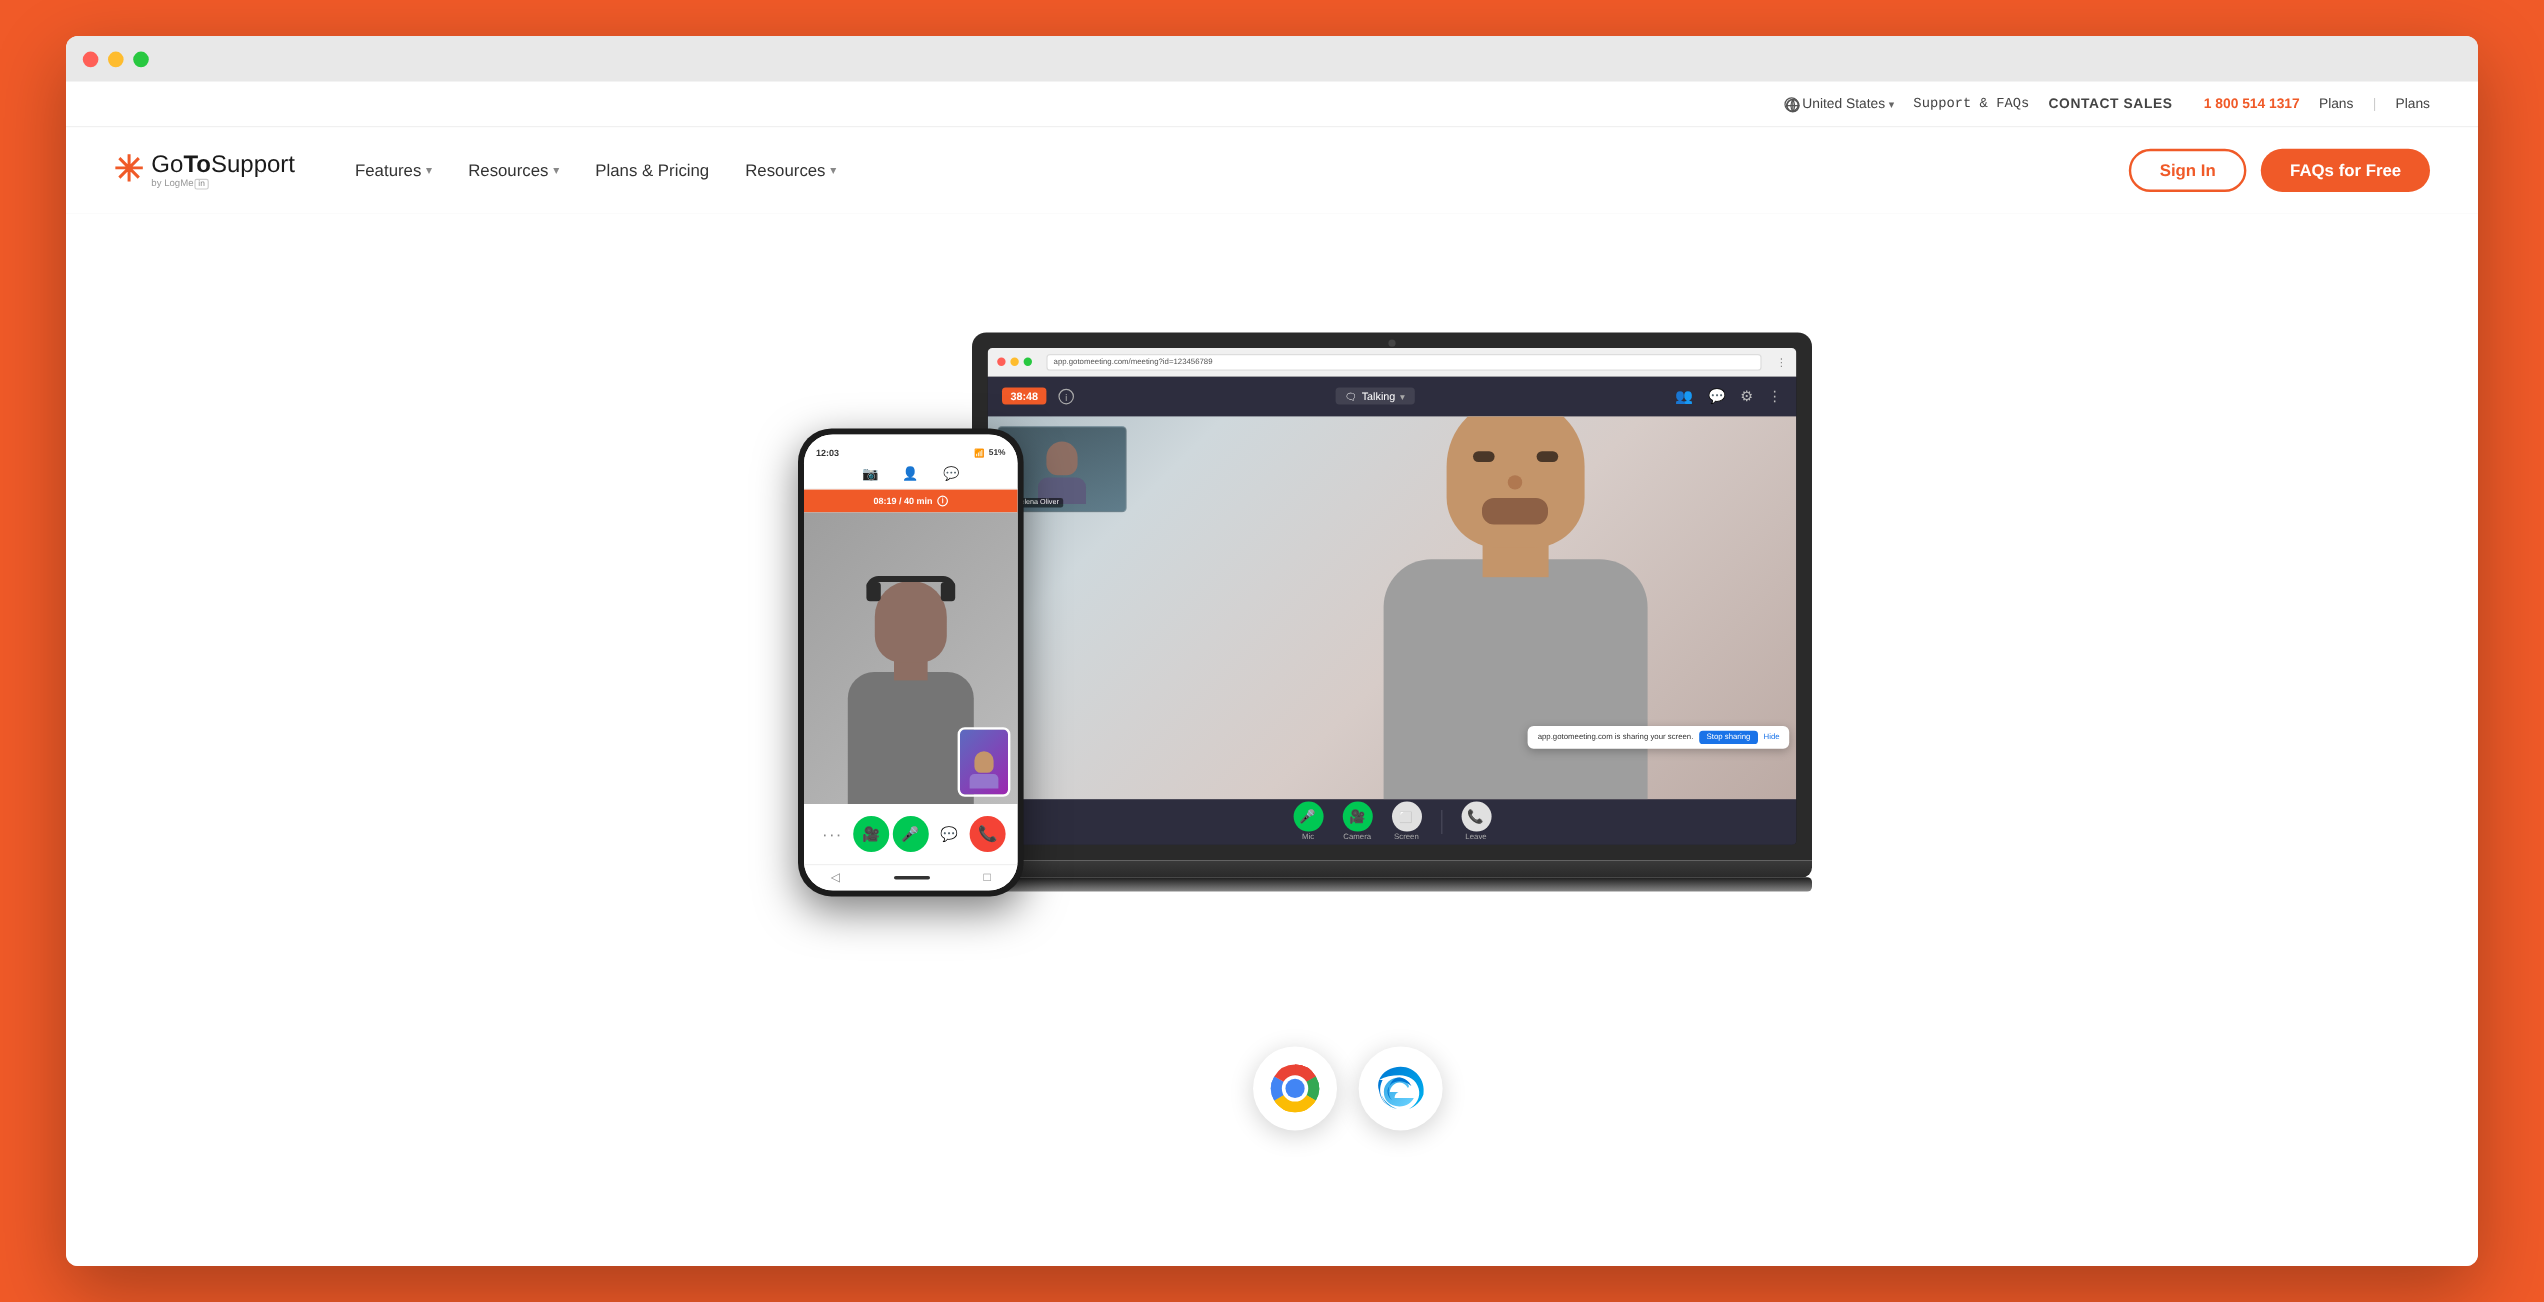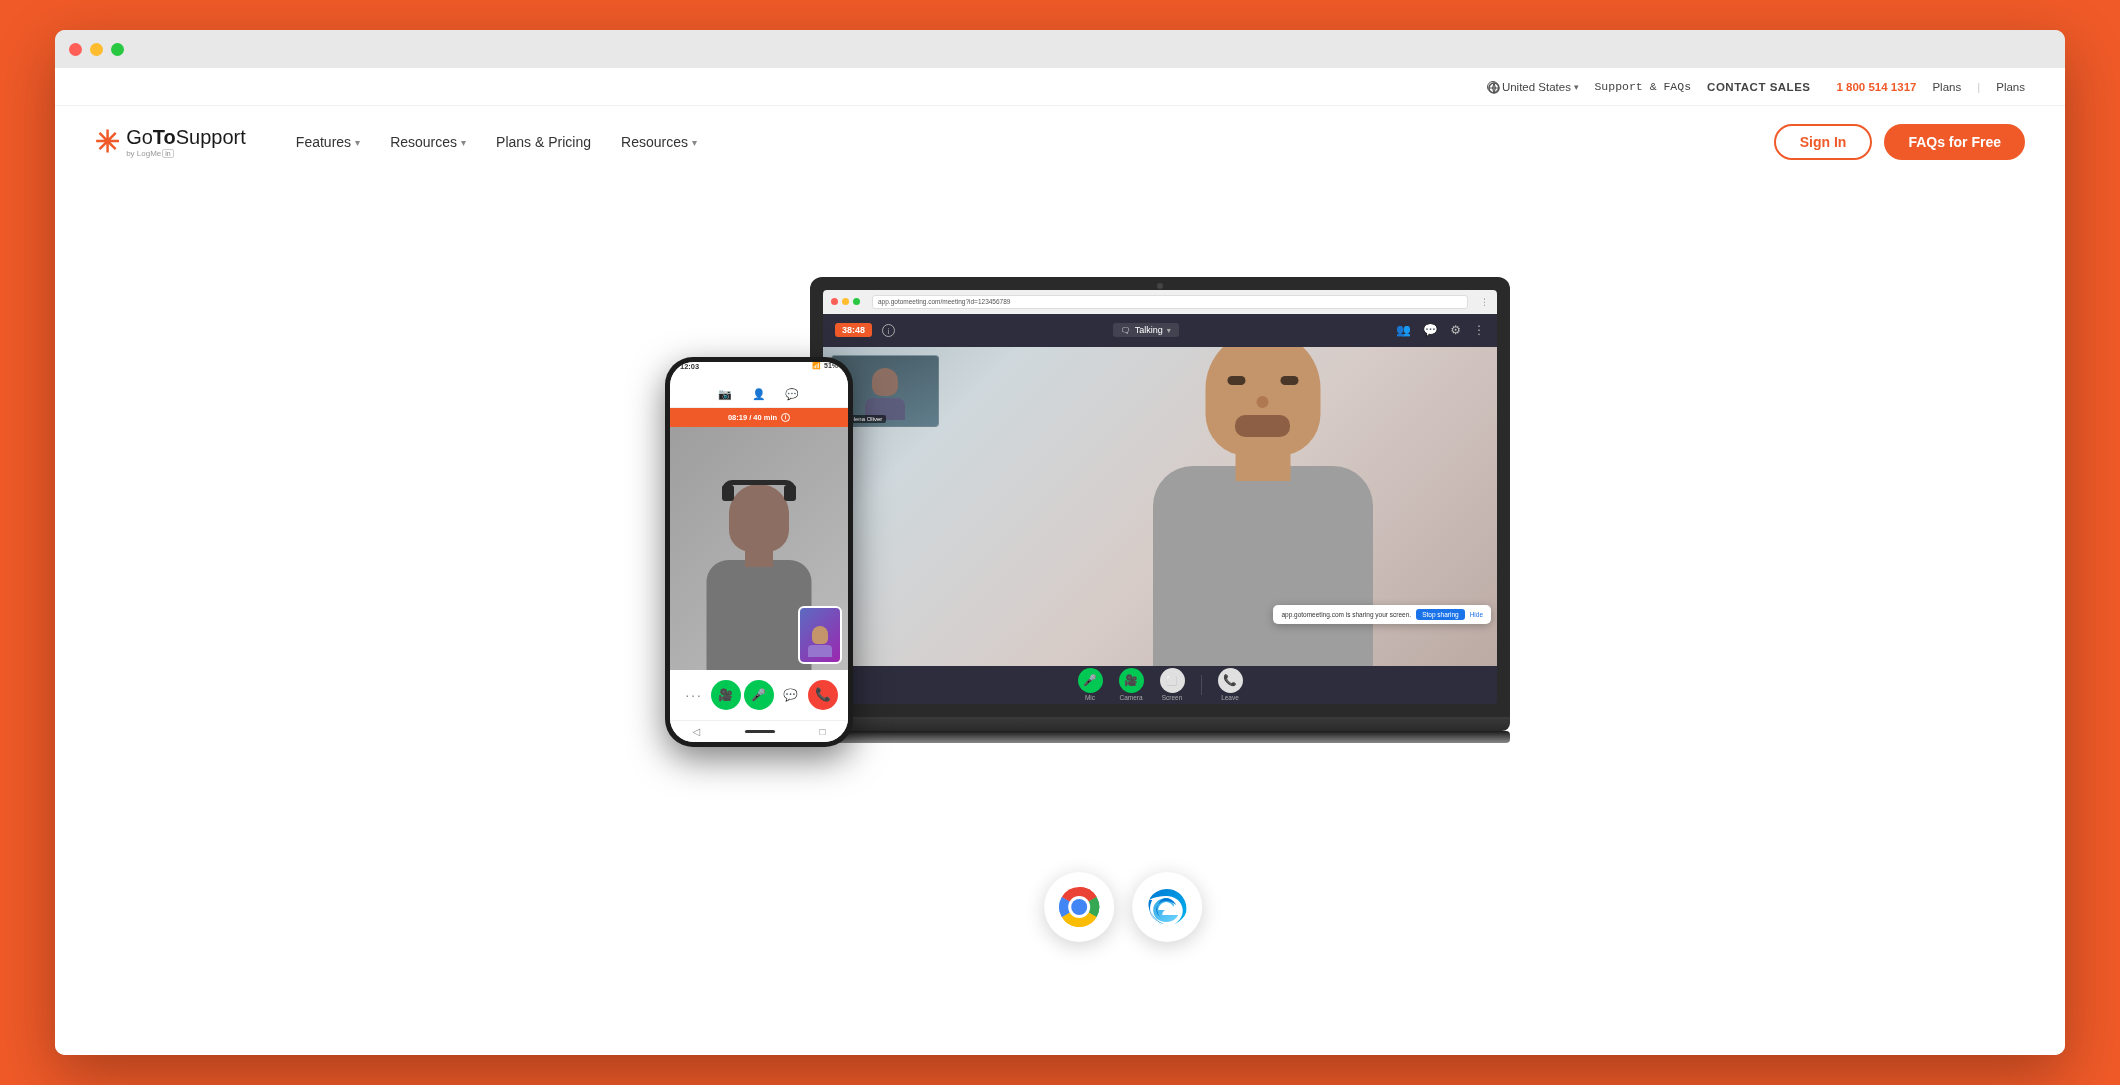--- a/index.html
+++ b/index.html
@@ -496,21 +496,21 @@
           </div>
         </div>
         <div style="width:700px;height:14px;background:linear-gradient(to bottom, #3a3a3a, #2a2a2a);border-radius:0 0 8px 8px;"></div>
         <div style="width:700px;height:12px;background:linear-gradient(to bottom, #1a1a1a, #888);border-radius:4px;margin-top:0;"></div>
       </div>
 
       <div class="css-phone" style="position:absolute;left:55px;top:80px;width:188px;height:390px;z-index:15;">
         <div style="width:188px;height:390px;background:#1c1c1c;border-radius:28px;padding:5px;box-shadow:0 12px 35px rgba(0,0,0,0.5);">
           <div style="width:100%;height:100%;background:#fff;border-radius:24px;overflow:hidden;display:flex;flex-direction:column;">
 
-            <div style="height:20px;background:#fff;display:flex;align-items:flex-start;padding:0 10px;font-size:7.5px;color:#333;font-weight:600;flex-shrink:0;">
+            <div style="height:20px;background:#fff;display:flex;align-items:flex-end;padding:0 10px;font-size:7.5px;color:#333;font-weight:600;flex-shrink:0;">
               <span style="margin-right:auto;">12:03</span>
               <span style="display:flex;gap:3px;font-size:7px;">
                 <span>📶</span>
                 <span>51%</span>
               </span>
             </div>
 
             <div style="height:26px;background:#fff;display:flex;align-items:center;justify-content:center;gap:20px;border-bottom:1px solid #f0f0f0;flex-shrink:0;">
               <span style="font-size:11px;color:#777;cursor:pointer;">📷</span>
               <span style="font-size:11px;color:#777;cursor:pointer;">👤</span>

